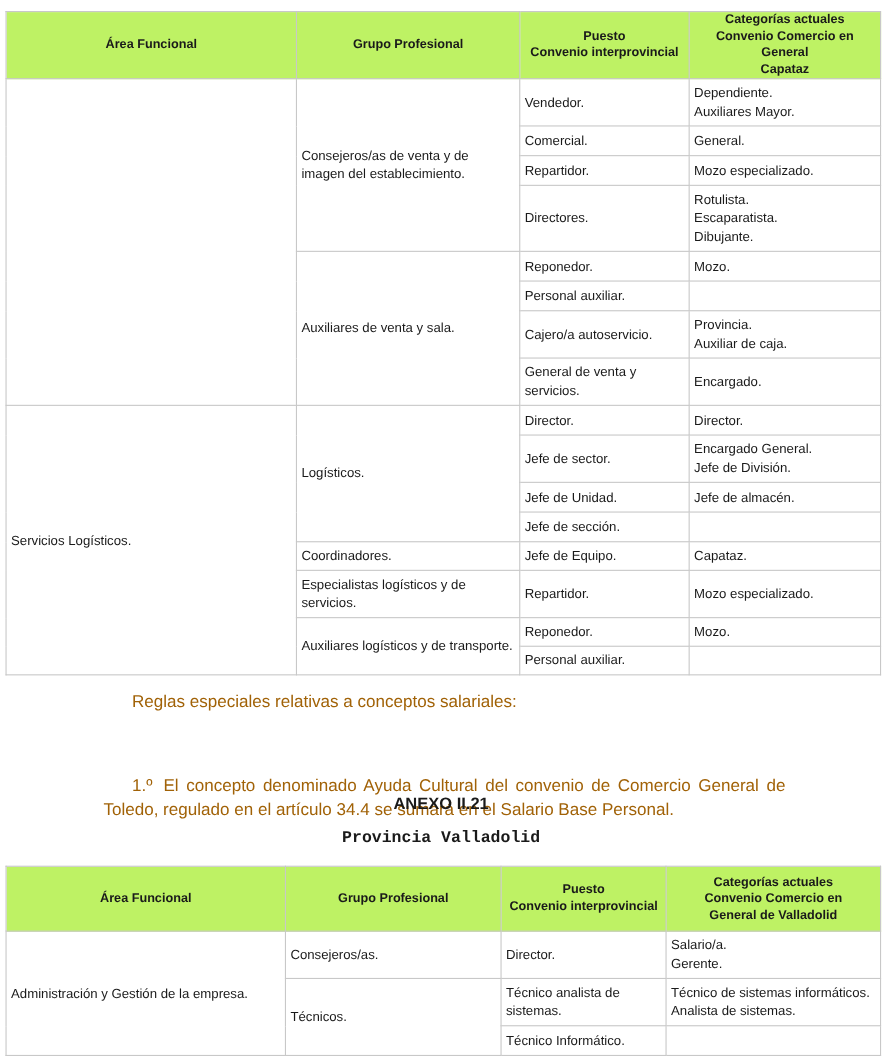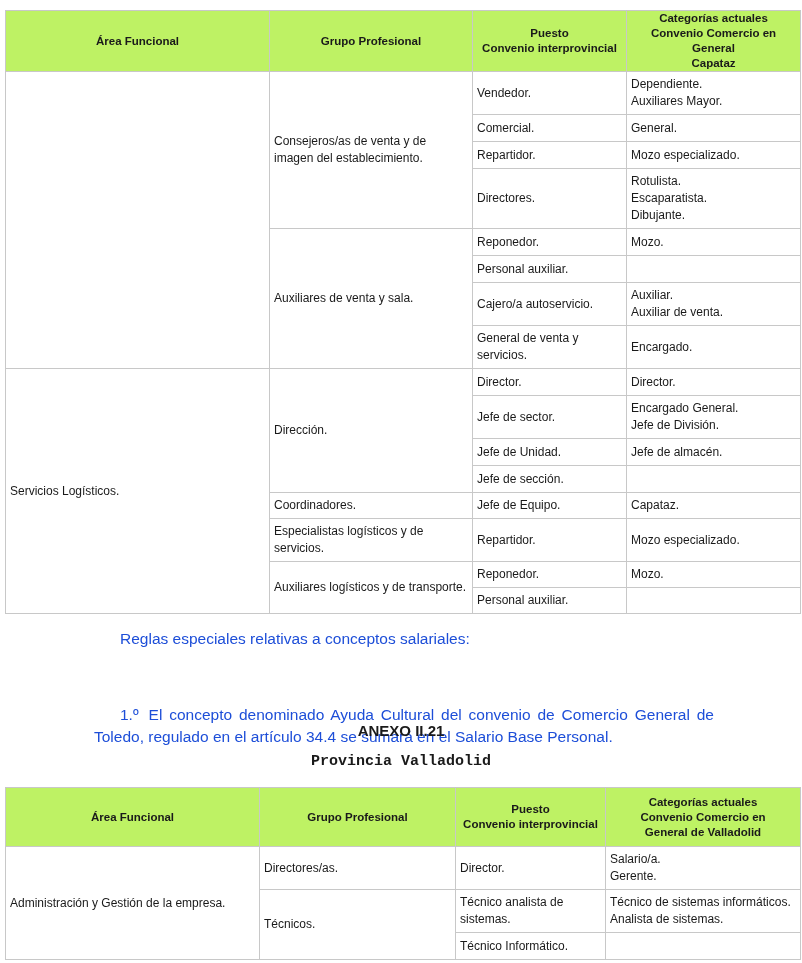--- a/index.html
+++ b/index.html
@@ -15,21 +15,21 @@
     border: 1px solid #c8c8c8; padding: 0 4px; vertical-align: middle; text-align: left;
     font-weight: normal;
   }
   table.grid th {
     background: #bef264; font-weight: bold; text-align: center; font-size: 11.5px; line-height: 15px;
   }
   .multi span { display: block; }
   #t1 { left: 5px; top: 10px; width: 795px; }
   #t2 { left: 5px; top: 787px; width: 795px; }
   .para {
-    position: absolute; font-size: 15.5px; line-height: 22px; color: #1d4ed8;
+    position: absolute; font-size: 15.5px; line-height: 22px; color: #a16207;
   }
   #p1 { left: 120px; top: 628px; }
   #p2 { left: 94px; top: 660px; width: 620px; text-indent: 26px; text-align: justify; text-align-last: left; margin-top: 44px; }
   #p2 .num { margin-right: 10px; }
   .heading {
     position: absolute; left: 0; width: 802px; text-align: center; font-weight: bold; font-size: 15px;
   }
   #h1 { top: 722px; }
   #h2 { top: 753px; font-family: Liberation Mono, monospace; }
 </style>
@@ -89,32 +89,32 @@
     <td>Reponedor.</td>
     <td>Mozo.</td>
   </tr>
   <tr style="height:27px">
     <td>Personal auxiliar.</td>
     <td></td>
   </tr>
   <tr style="height:43px">
     <td>Cajero/a autoservicio.</td>
     <td class="multi">
-      <span>Auxiliar.</span>
-      <span>Auxiliar de venta.</span>
+      <span>Provincia.</span>
+      <span>Auxiliar de caja.</span>
     </td>
   </tr>
   <tr style="height:43px">
     <td>General de venta y servicios.</td>
     <td>Encargado.</td>
   </tr>
 
   <tr style="height:27px">
     <td rowspan="8">Servicios Logísticos.</td>
-    <td rowspan="4">Dirección.</td>
+    <td rowspan="4">Logísticos.</td>
     <td>Director.</td>
     <td>Director.</td>
   </tr>
   <tr style="height:43px">
     <td>Jefe de sector.</td>
     <td class="multi">
       <span>Encargado General.</span>
       <span>Jefe de División.</span>
     </td>
   </tr>
@@ -170,21 +170,21 @@
       <span>Convenio interprovincial</span>
     </th>
     <th class="multi">
       <span>Categorías actuales</span>
       <span>Convenio Comercio en</span>
       <span>General de Valladolid</span>
     </th>
   </tr>
   <tr style="height:43px">
     <td rowspan="3" class="cut">Administración y Gestión de la empresa.</td>
-    <td>Directores/as.</td>
+    <td>Consejeros/as.</td>
     <td>Director.</td>
     <td class="multi">
       <span>Salario/a.</span>
       <span>Gerente.</span>
     </td>
   </tr>
   <tr style="height:43px">
     <td rowspan="2">Técnicos.</td>
     <td>Técnico analista de sistemas.</td>
     <td class="multi">

